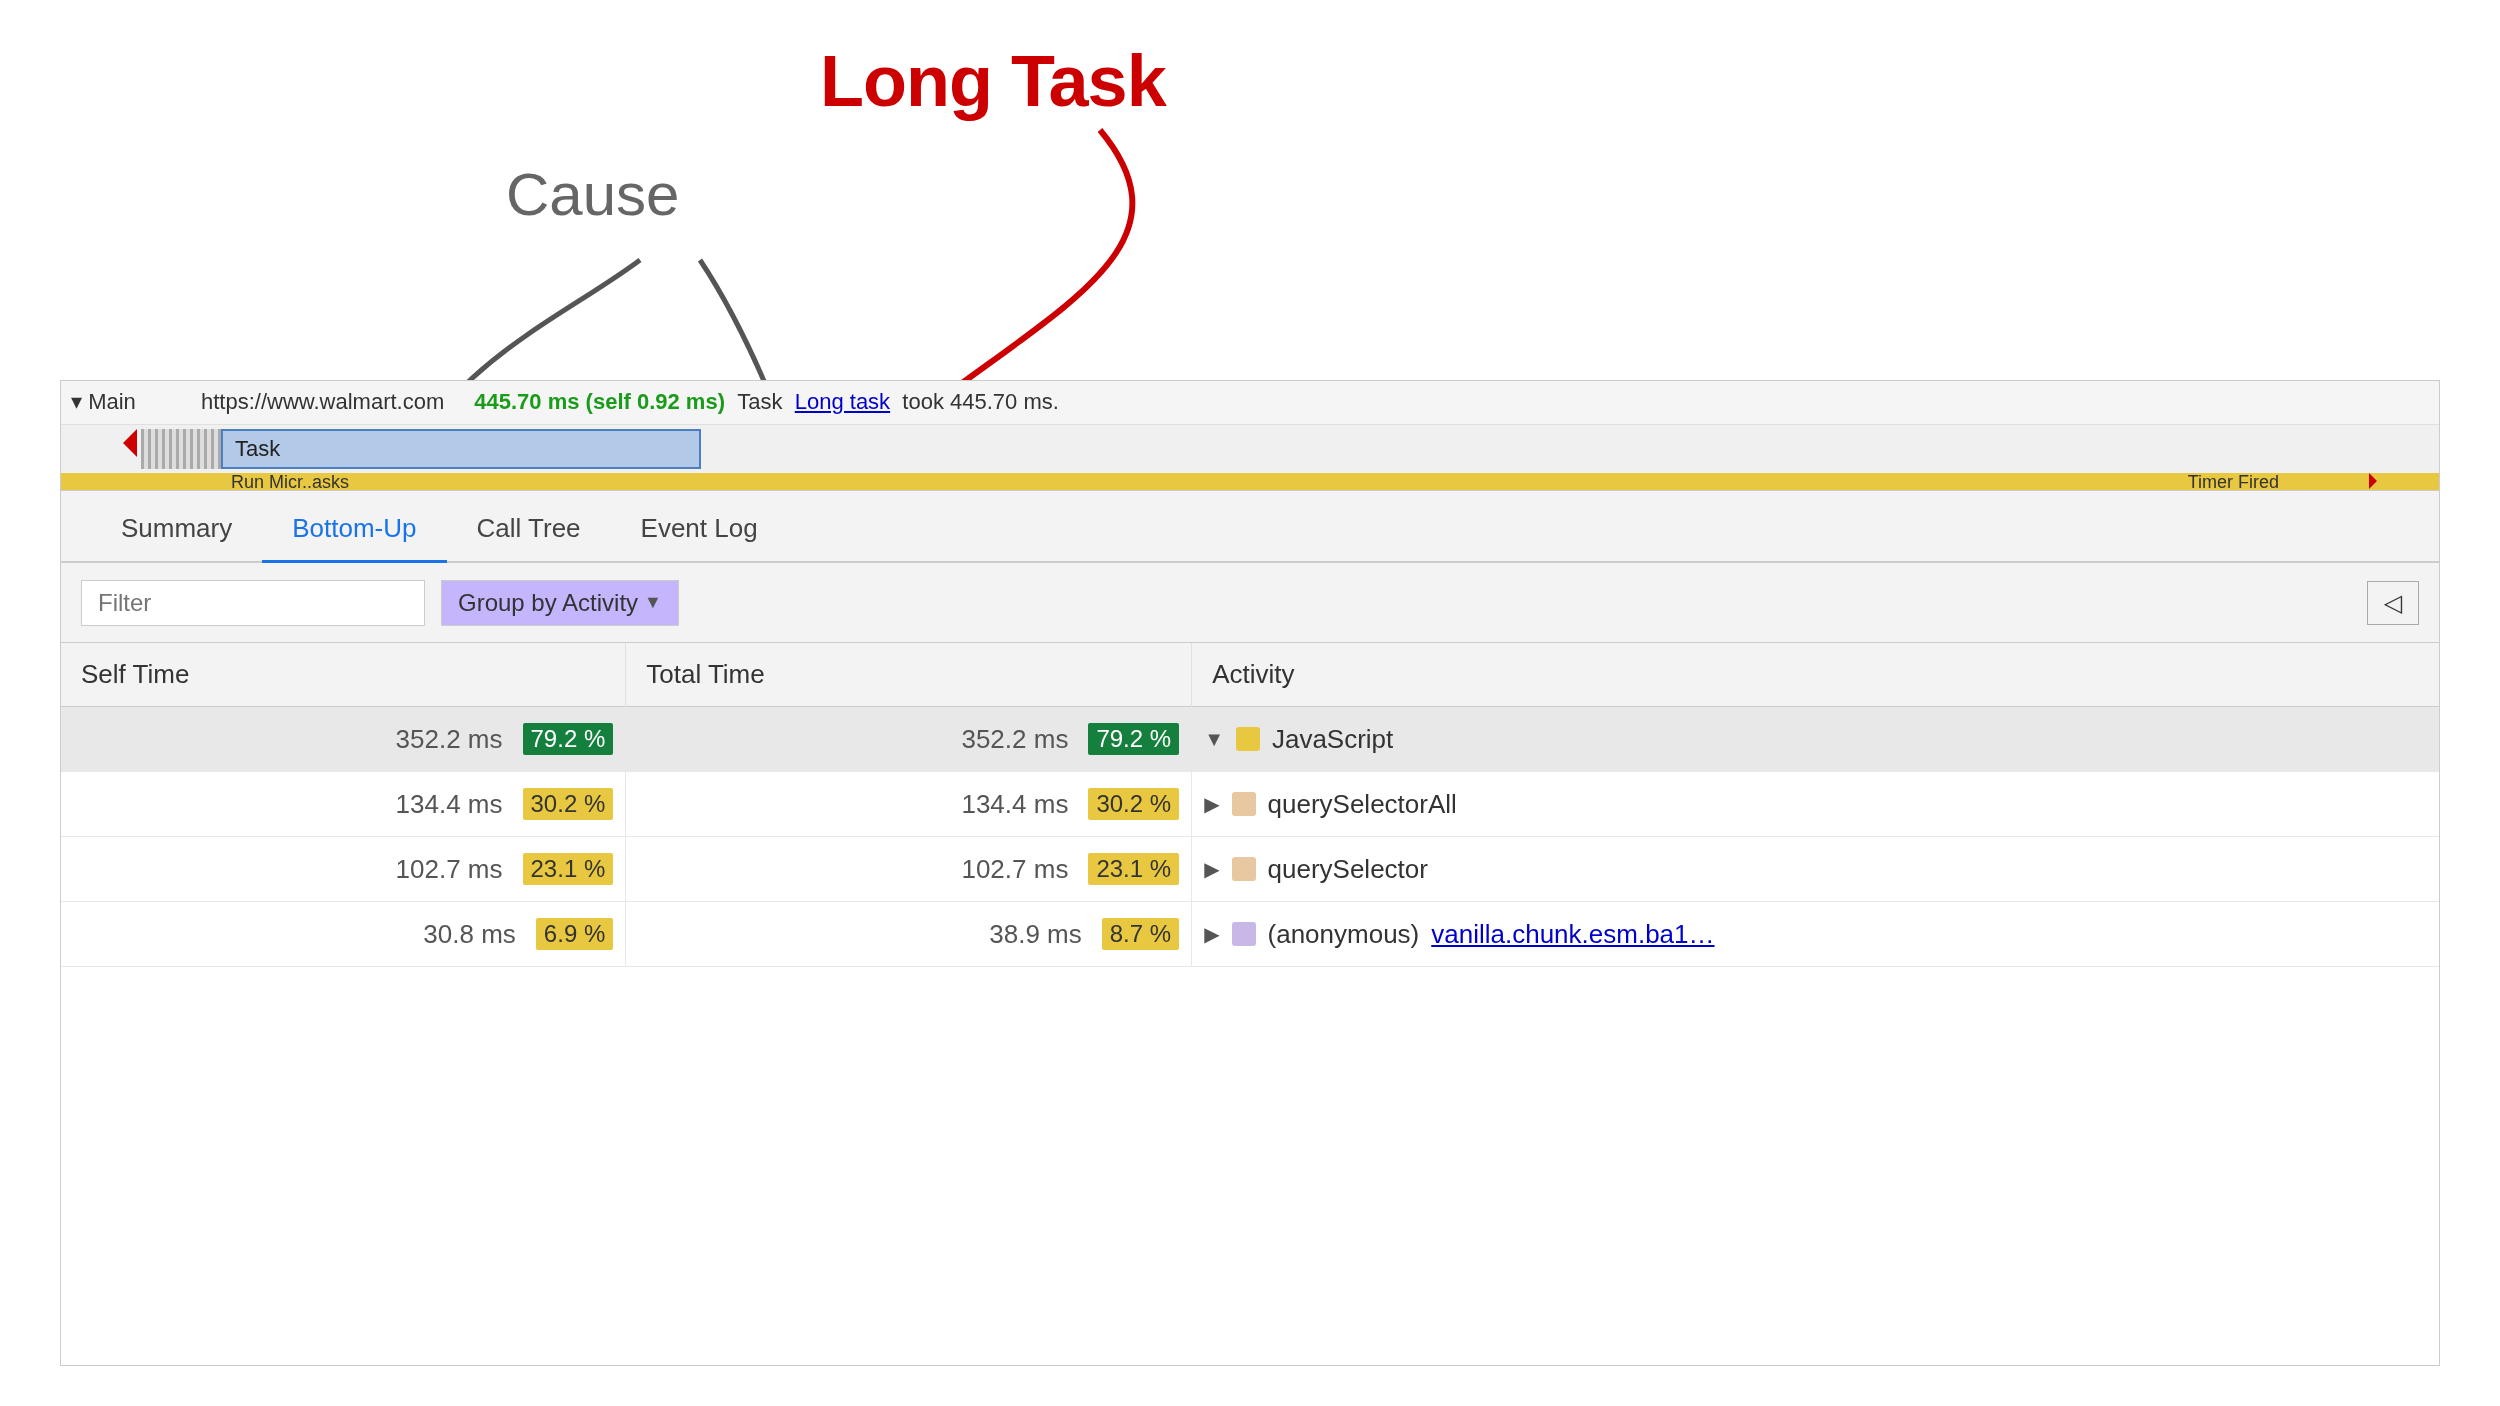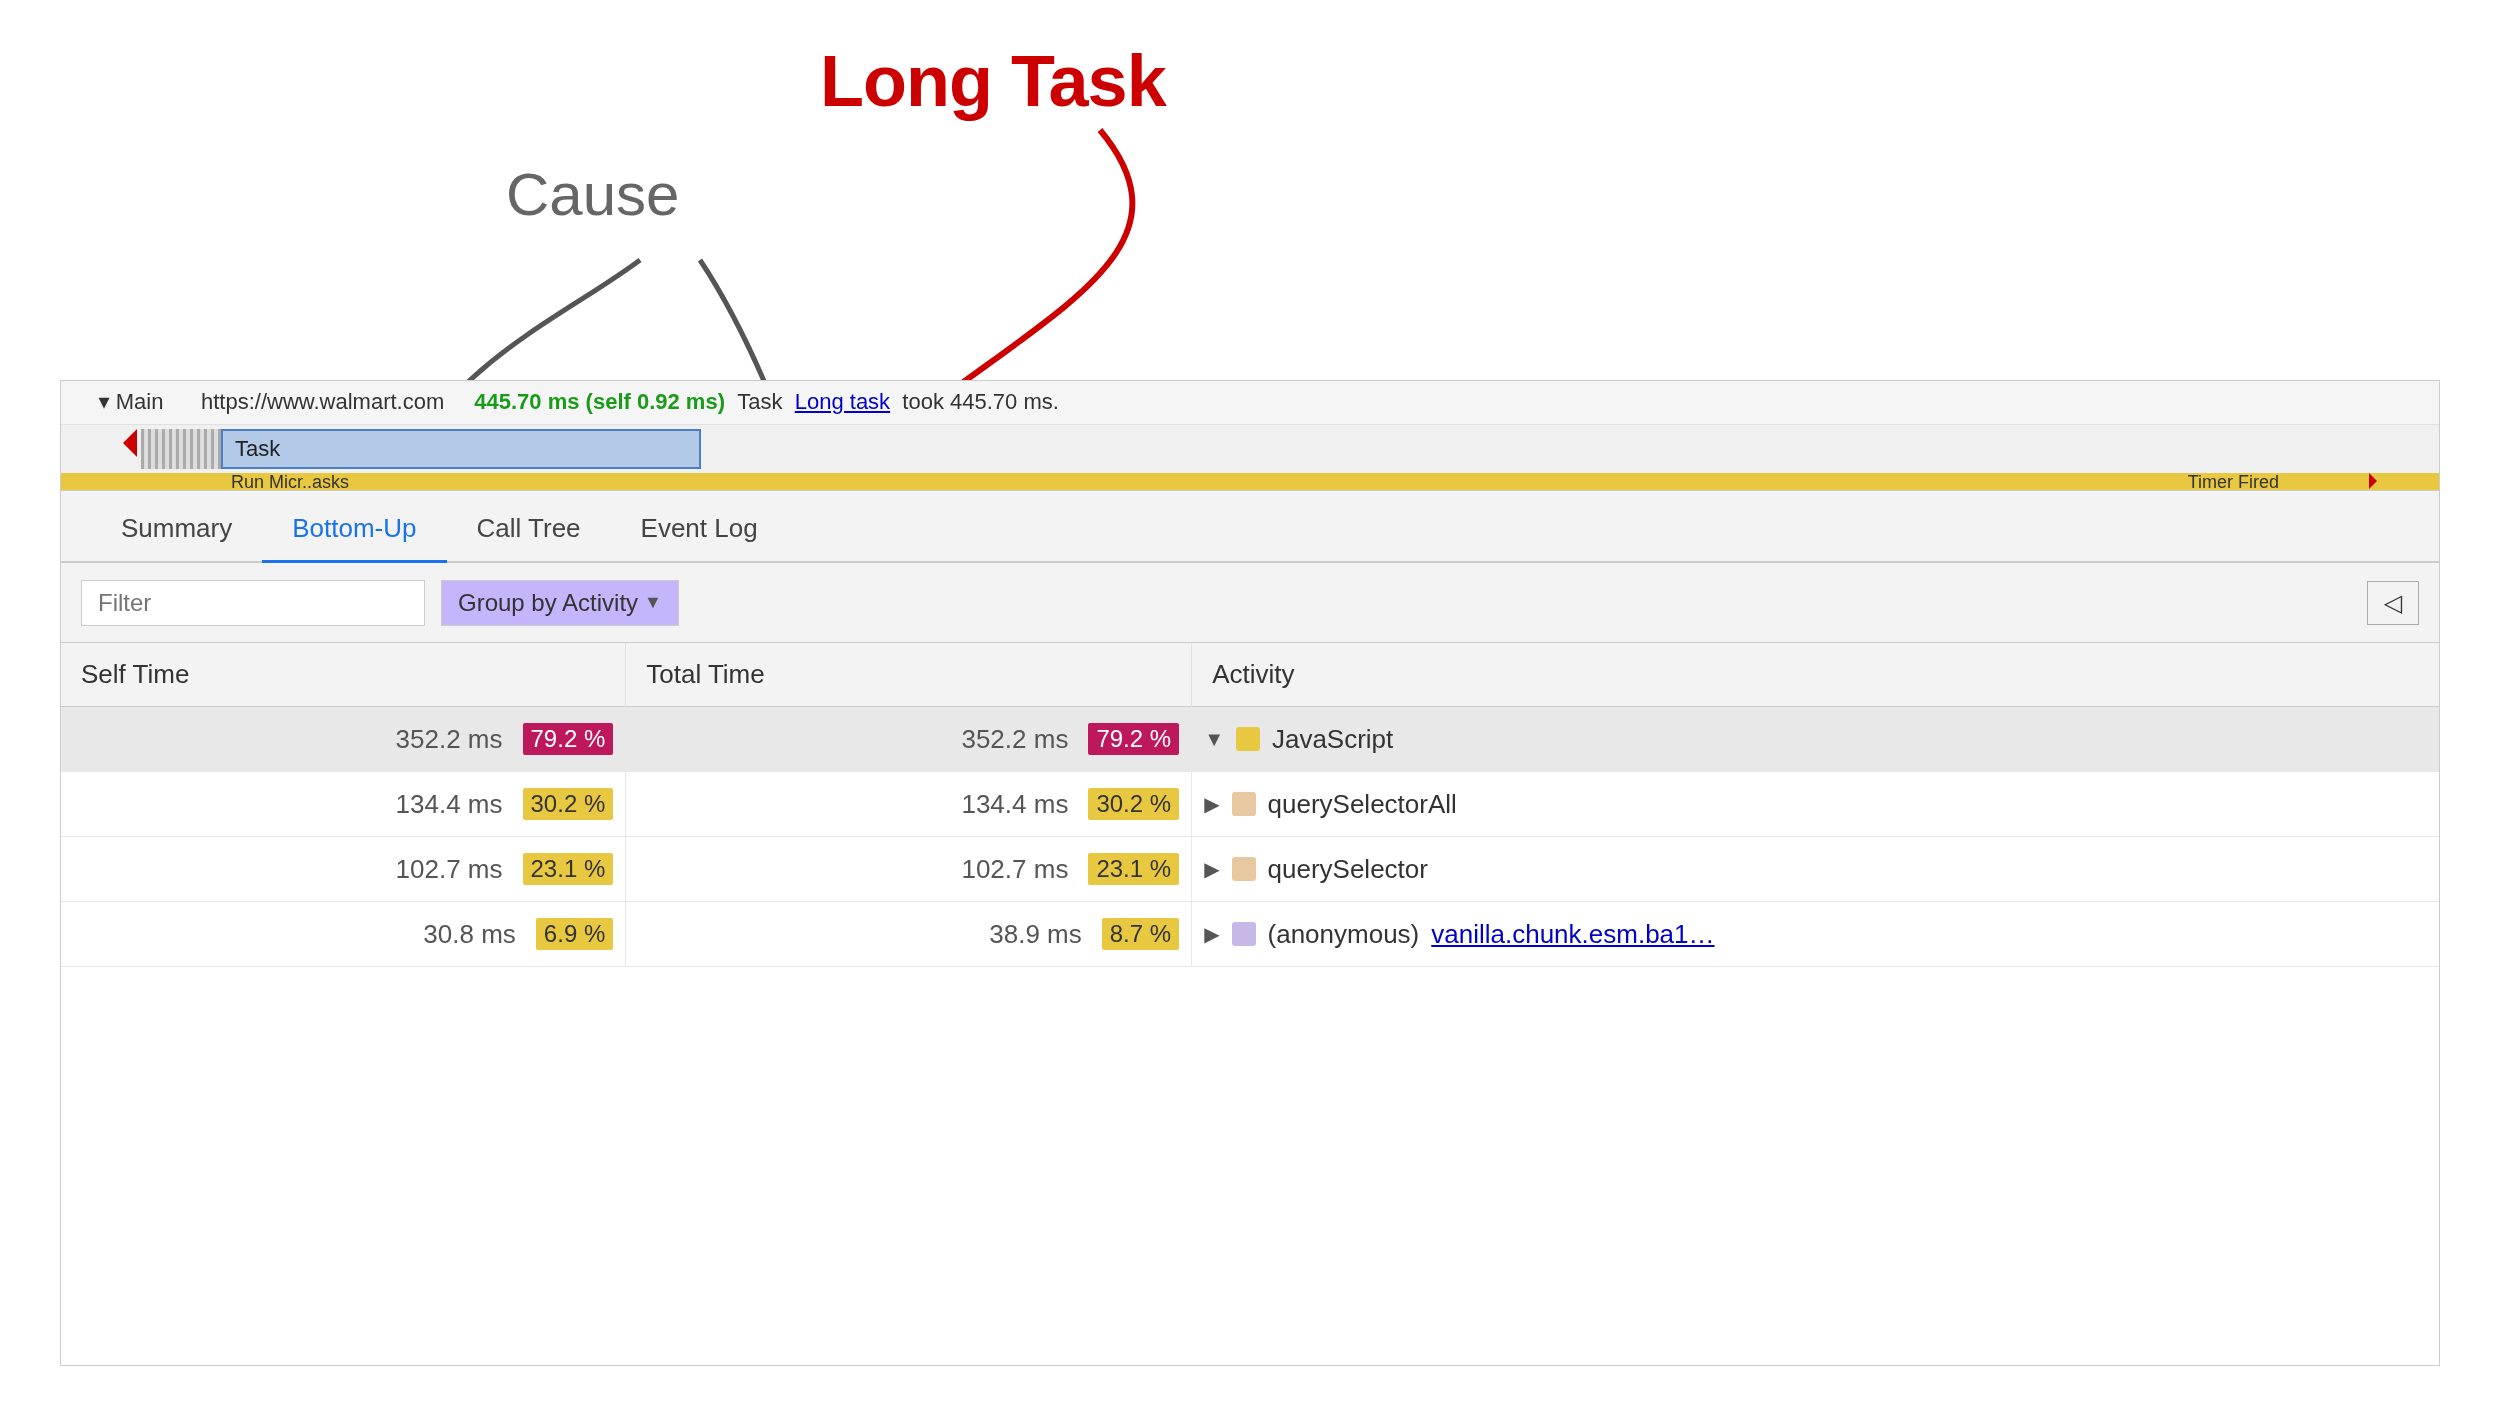--- a/index.html
+++ b/index.html
@@ -80,21 +80,20 @@
       padding: 0 10px;
       gap: 10px;
       background: #f5f5f5;
     }
 
     .timeline-label {
       font-size: 22px;
       color: #333;
       font-weight: 500;
       min-width: 120px;
-      text-align: center;
     }
 
     .timeline-url {
       font-size: 22px;
       color: #333;
     }
 
     .task-info {
       font-size: 22px;
       color: #333;
@@ -332,21 +331,21 @@
       display: inline-block;
       background: #e8c840;
       padding: 2px 8px;
       font-size: 24px;
       color: #333;
       margin-left: 8px;
       border-radius: 2px;
     }
 
     .percent-badge.gray {
-      background: #be185d;
+      background: #15803d;
       color: #ffffff;
     }
 
     .activity-cell {
       display: flex;
       align-items: center;
       gap: 12px;
     }
 
     .expand-btn {

